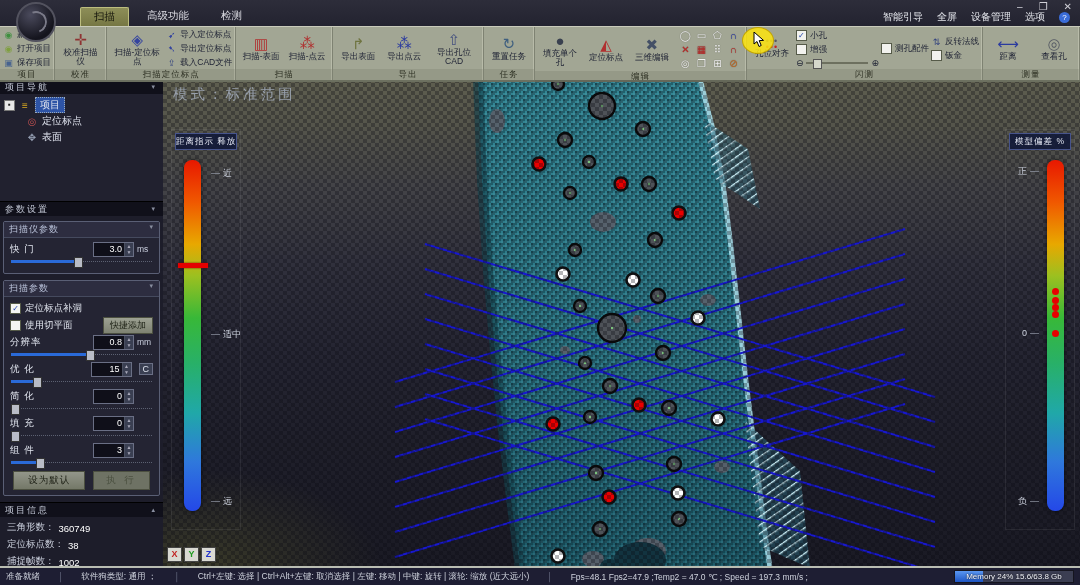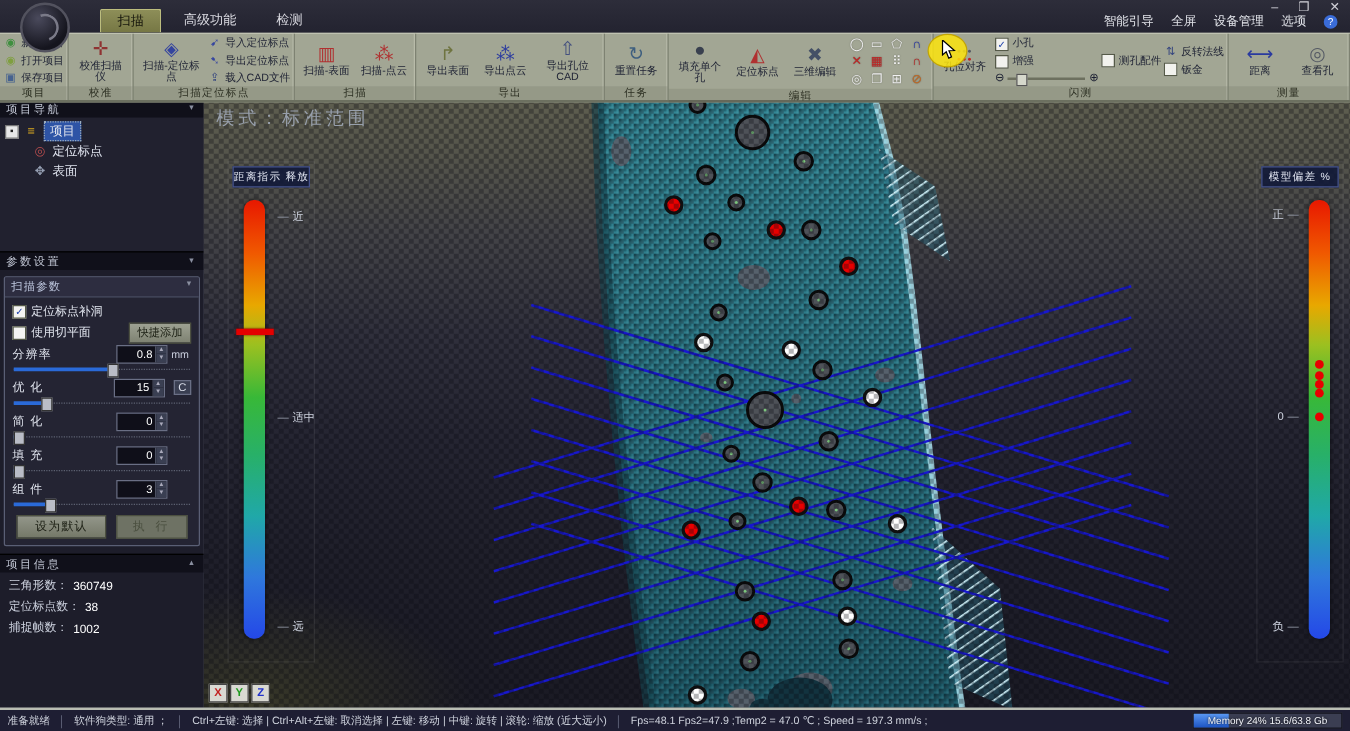--- a/index.html
+++ b/index.html
@@ -77,36 +77,36 @@
   
   .viewport{position:absolute;left:163px;top:79px;right:0;bottom:17px;
     background:
       radial-gradient(260px 140px at 4% 100%, rgba(84,84,44,.55), rgba(0,0,0,0) 70%),
       linear-gradient(180deg,#5e5e4f 0%,#55554b 9%,#434347 22%,#30303c 38%,#252532 55%,#1f1f2a 75%,#1a1a24 100%);
     overflow:hidden;}
   .checker{position:absolute;inset:0;background:repeating-conic-gradient(rgba(8,8,16,.30) 0% 25%,rgba(0,0,0,0) 25% 50%);background-size:8px 8px;pointer-events:none;}
   .mode-label{position:absolute;left:10px;top:6px;font-size:14.5px;color:#979fab;letter-spacing:3px;}
   .scene{position:absolute;inset:0;}
   .gauge{position:absolute;top:50px;width:68px;bottom:38px;border:1px solid rgba(255,255,255,.07);}
-  .gauge.left{left:19px;}
+  .gauge.left{left:8px;}
   .gauge.right{right:5px;}
   .gauge-title{position:absolute;top:3px;left:3px;right:3px;height:15px;background:rgba(18,26,56,.9);border:1px solid #47548c;
     color:#e2e6f2;font-size:8.5px;text-align:center;line-height:15px;letter-spacing:1px;white-space:nowrap;}
   .gbar{position:absolute;top:30px;bottom:18px;width:17px;border-radius:8px;box-shadow:0 0 4px rgba(0,0,0,.6);}
   .gauge.left .gbar{left:12px;}
   .gauge.right .gbar{right:10px;}
   .gtick{position:absolute;font-size:9px;color:#cdd2de;white-space:nowrap;}
   .gtick .dash{color:#9aa0ae;margin:0 3px;}
   .gmarker{position:absolute;height:5px;background:#e40000;box-shadow:0 0 2px #600;}
   .gdot{position:absolute;width:7px;height:7px;border-radius:50%;background:#e80000;}
   .axis-btns{position:absolute;left:4px;bottom:6px;display:flex;gap:2px;}
   .axis-btn{width:13px;height:13px;background:#d9d9d2;border:1px solid #444;font-size:9px;font-weight:bold;text-align:center;line-height:13px;}
   
   .statusbar{position:absolute;left:0;right:0;bottom:0;height:17px;background:#1e1e33;border-top:2px solid #b9bdb2;
-    display:flex;align-items:center;padding:0 6px;gap:7px;font-size:8.5px;color:#cfd3dd;white-space:nowrap;overflow:hidden;}
+    display:flex;align-items:center;padding:0 6px;gap:18px;font-size:8.5px;color:#cfd3dd;white-space:nowrap;overflow:hidden;}
   .statusbar .sep{color:#6a6f85;}
   .mem{margin-left:auto;position:relative;width:118px;height:11px;background:#3b3e52;border:1px solid #15151f;flex:none;}
   .mem .fill{position:absolute;left:0;top:0;bottom:0;background:linear-gradient(#5a97f2,#1d55c4);}
   .mem .mlabel{position:absolute;inset:0;text-align:center;font-size:8px;line-height:11px;color:#f2f4fa;text-shadow:0 0 2px #000;}
 </style>
 </head>
 <body>
 
 <div class="window">
 
@@ -361,20 +361,41 @@
           <span class="ticon" style="color: rgb(192, 80, 80);">◎</span>
           <span>定位标点</span>
         </div>
         <div class="tree-row" style="padding-left: 22px;">
           <span class="ticon" style="color: rgb(150, 160, 180);">✥</span>
           <span>表面</span>
         </div>
       </div>
     <div class="sb-header"><span>参数设置</span><span class="car">▾</span></div>
     <div id="paramArea">
+        <div class="pgroup">
+          <div class="pgroup-title">扫描仪参数<span class="car">▾</span></div>
+          <div class="pbody">
+            <div class="prow">
+              <span class="plabel">快 门</span>
+              <span class="spin">
+                <span class="val">3.0</span>
+                <span class="arrows">
+                  <i>▲</i>
+                  <i>▼</i>
+                </span>
+              </span>
+              <span class="unit">ms</span>
+            </div>
+            <div class="slider">
+              <span class="trk"></span>
+              <span class="fill" style="width: 47%;"></span>
+              <span class="th" style="left: calc(47% - 3px);"></span>
+            </div>
+          </div>
+        </div>
         <div class="pgroup">
           <div class="pgroup-title">扫描参数<span class="car">▾</span></div>
           <div class="pbody">
             <div class="chkrow">
               <span class="cbox">✓</span>
               <span>定位标点补洞</span>
             </div>
             <div class="chkrow">
               <span class="cbox"></span>
               <span>使用切平面</span>

